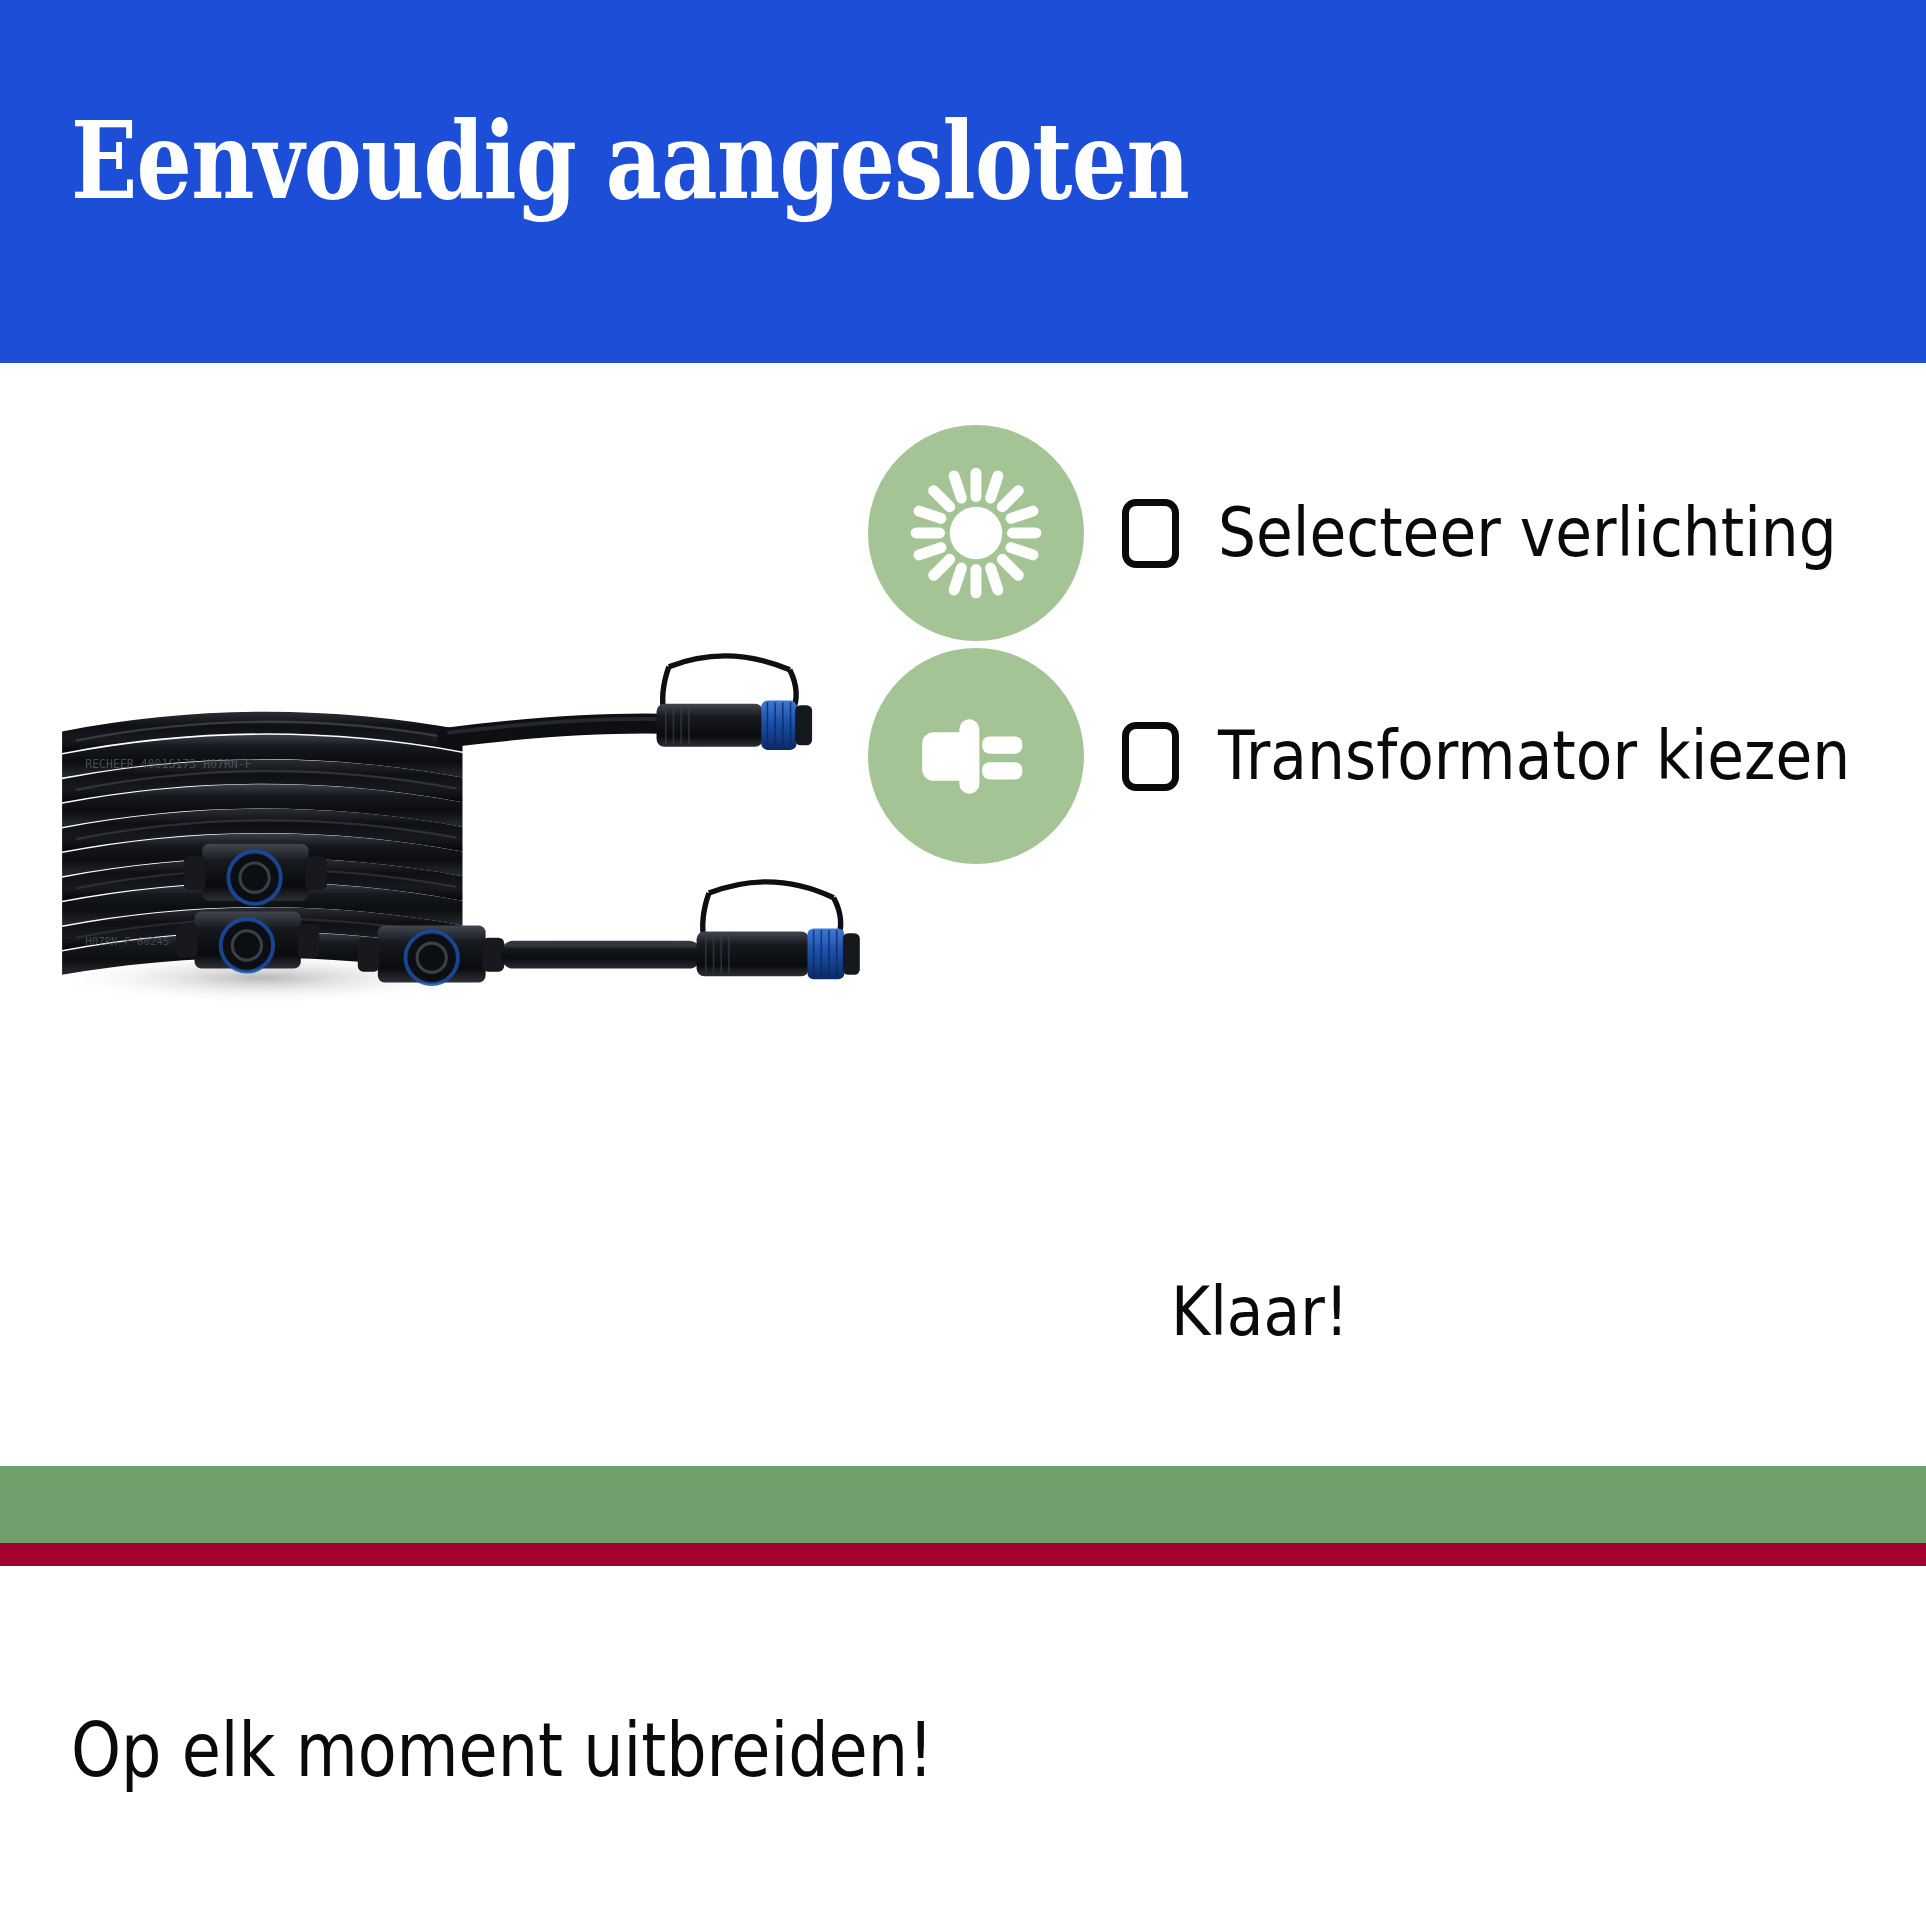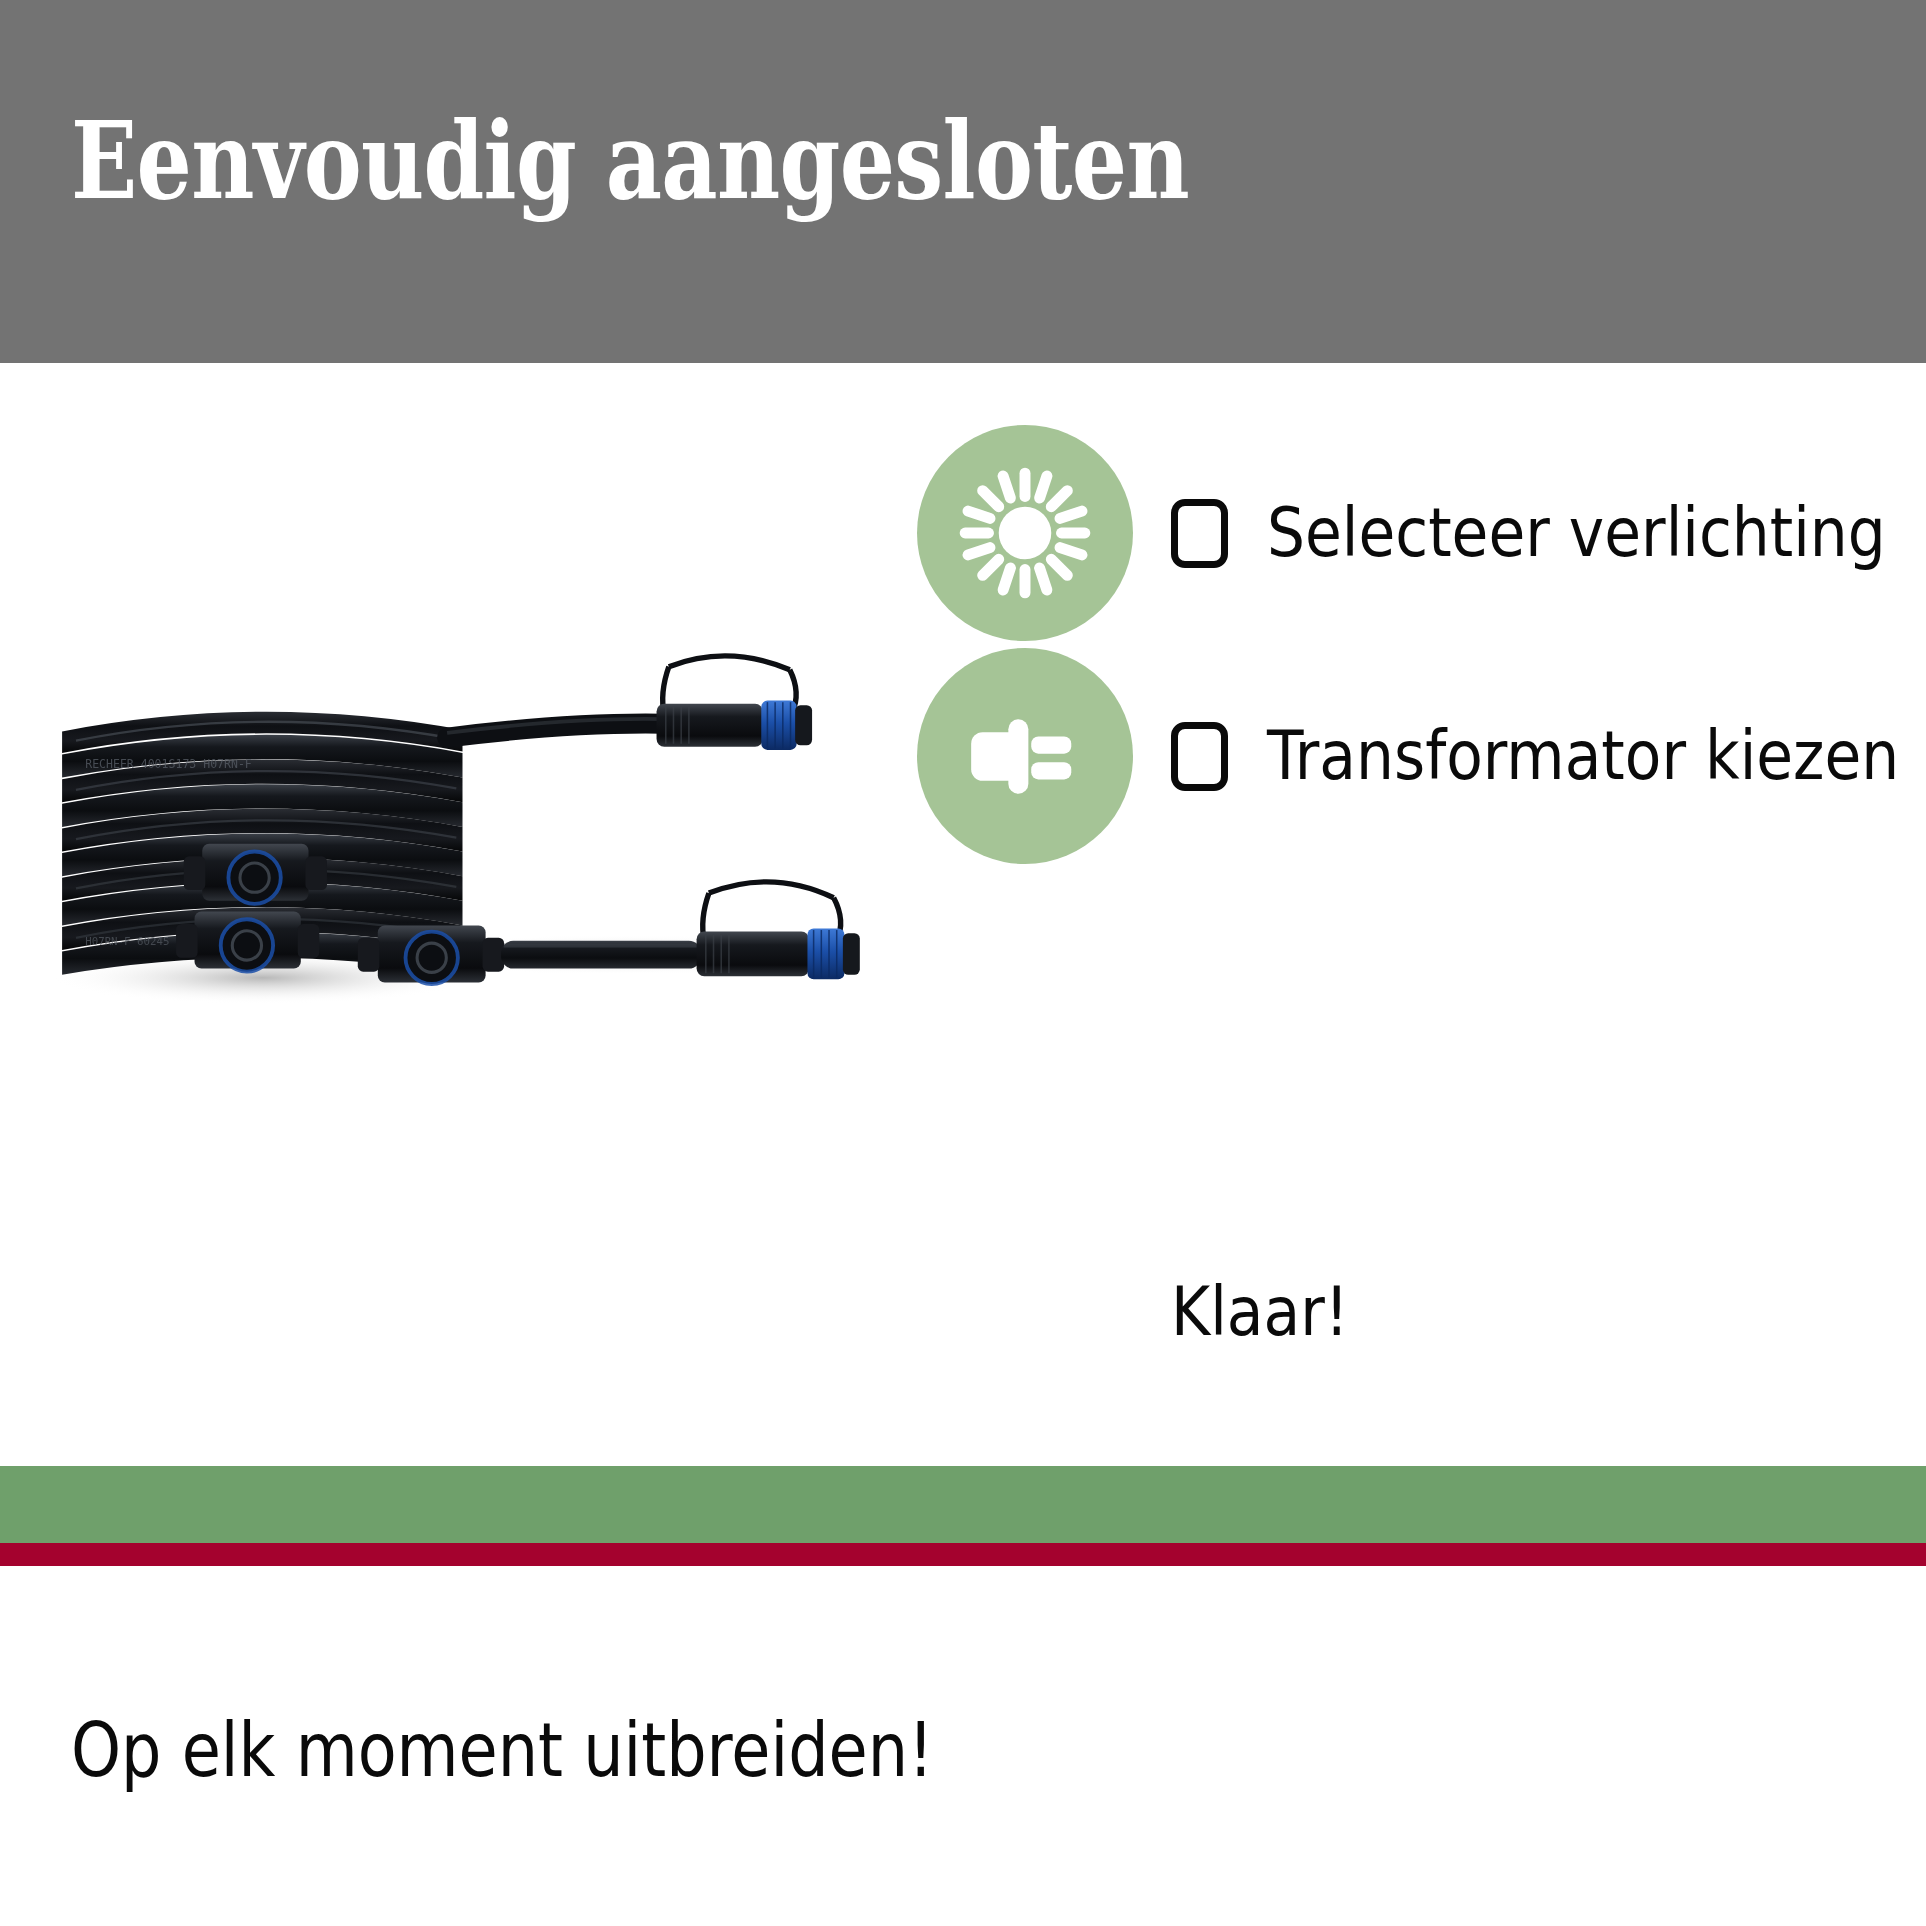--- a/index.html
+++ b/index.html
@@ -15,21 +15,21 @@
     position: relative;
   }
 
   
   .header-band {
     position: absolute;
     left: 0;
     top: 0;
     width: 1926px;
     height: 363px;
-    background: #737373;
+    background: #1d4ed8;
   }
   .header-title {
     position: absolute;
     left: 71px;
     top: 108px;
     font-family: "DejaVu Serif", serif;
     font-weight: bold;
     font-size: 106px;
     line-height: 1;
     letter-spacing: -0.8px;
@@ -55,21 +55,21 @@
     left: 31px;
     top: 276px;
     width: 863px;
     height: 462px;
   }
   .photo-svg { display: block; width: 100%; height: 100%; }
 
   
   .steps {
     position: absolute;
-    left: 917px;
+    left: 868px;
     top: 62px;
     width: 994px;
   }
   .step-row {
     position: relative;
     height: 223px;
   }
   .step-icon-circle {
     position: absolute;
     left: 0;

